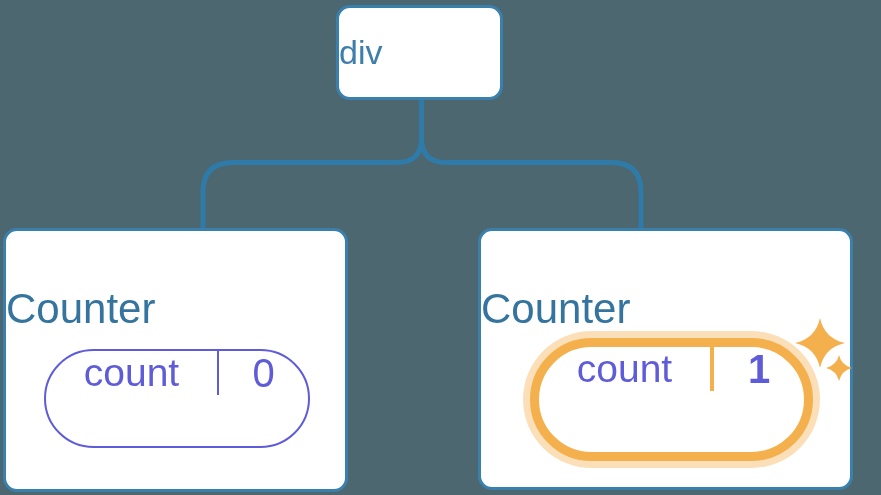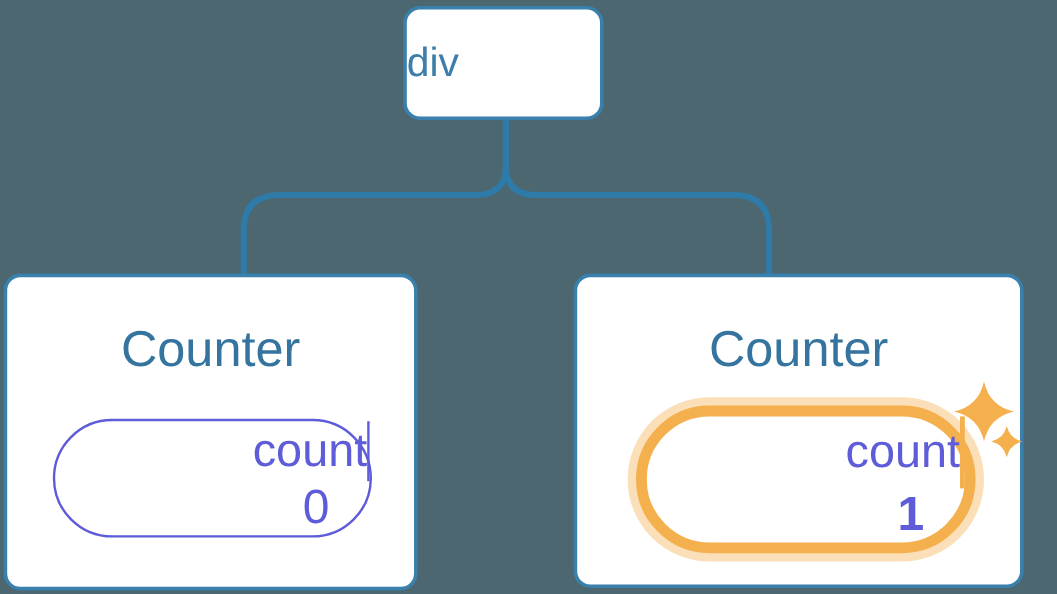--- a/index.html
+++ b/index.html
@@ -37,33 +37,32 @@
   .card {
     position: absolute;
     box-sizing: border-box;
     background: var(--card-bg, #FFFFFF);
     border: 3px solid var(--border-blue, #3A80AC);
     border-radius: 14px;
   }
   .card-left  { left: 3px;   top: 228px; width: 345px; height: 264px; }
   .card-right { left: 478px; top: 228px; width: 375px; height: 262px; }
   .card-title {
-    margin-top: 36px;
-    text-align: center;
+    margin-top: 54px;
+    text-align: left;
     font-size: 42px;
     font-weight: 500;
     color: var(--text-blue, #35749E);
   }
   .pill {
     position: absolute;
     box-sizing: border-box;
     display: flex;
-    align-items: flex-end;
+    align-items: flex-start;
     background: var(--card-bg, #FFFFFF);
-    flex-direction: column;
   }
   .pill-plain {
     left: 38px; top: 118px;
     width: 266px; height: 99px;
     border: 2px solid var(--purple, #5E5CD8);
     border-radius: 60px;
   }
   .pill-glow {
     left: 49px; top: 107px;
     width: 283px; height: 123px;

